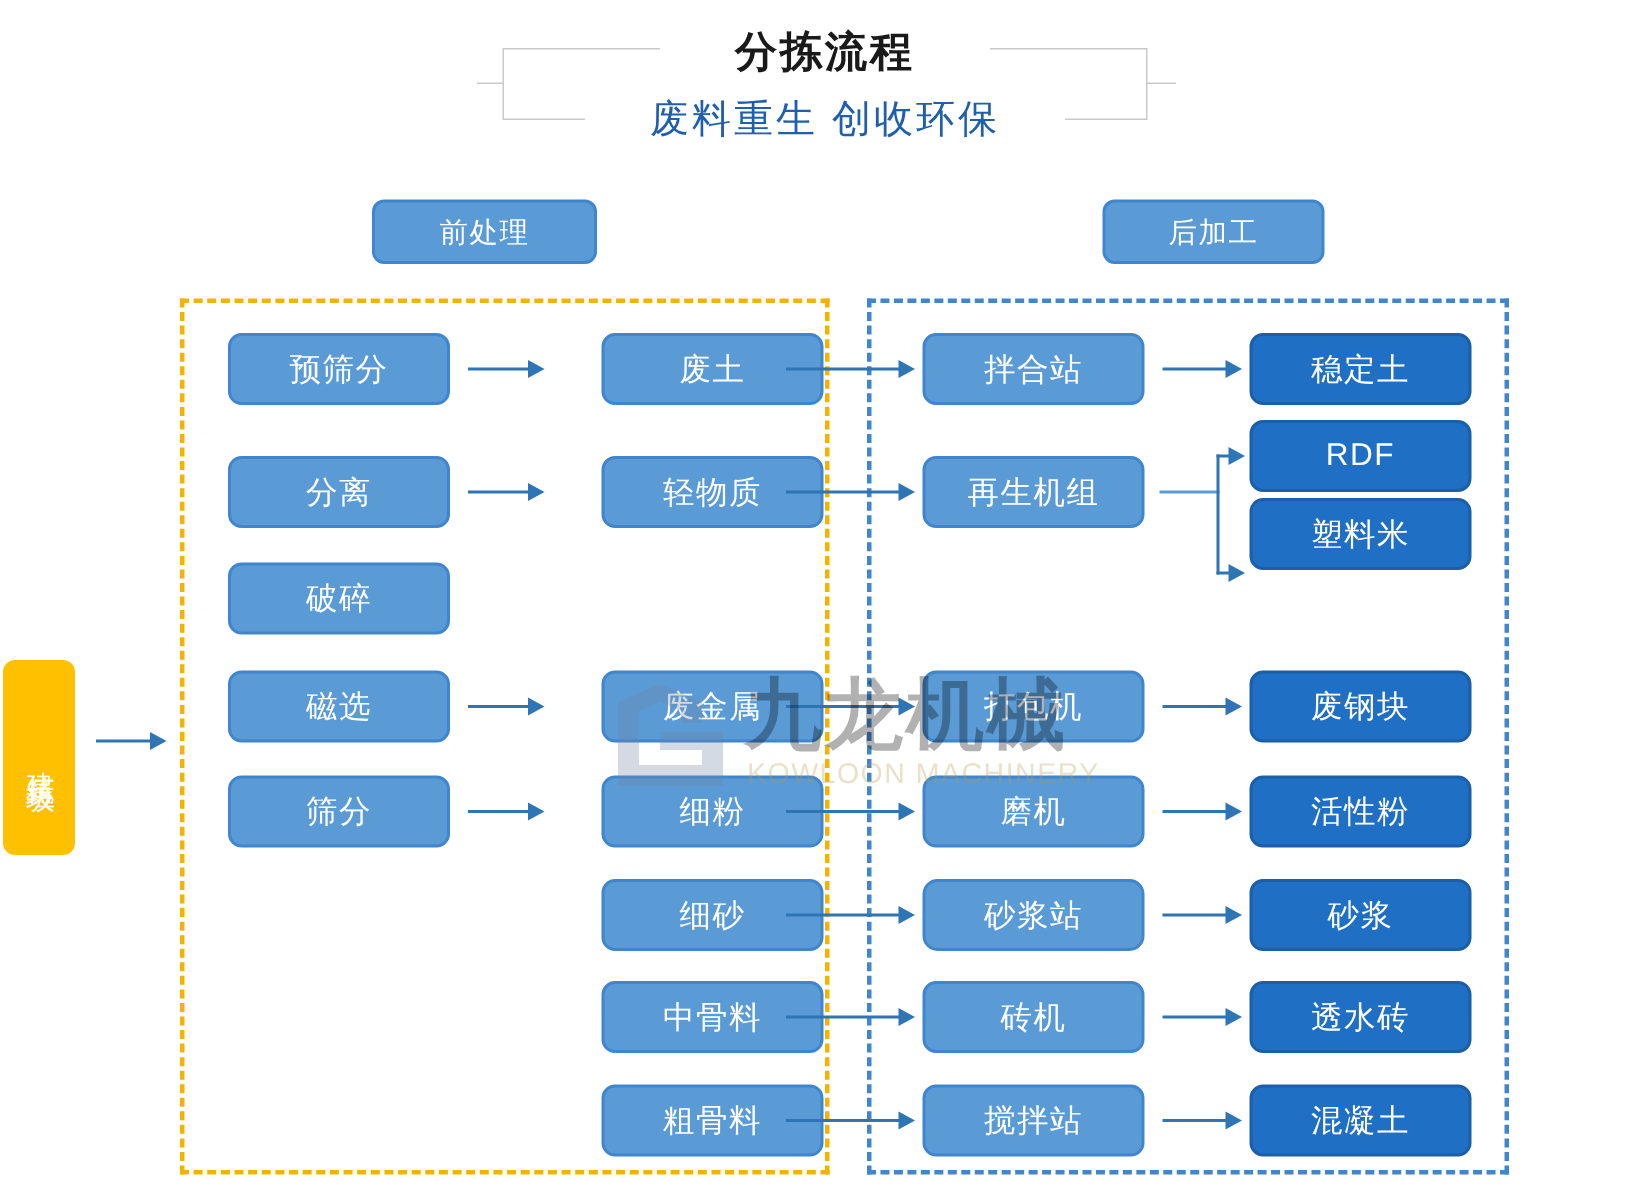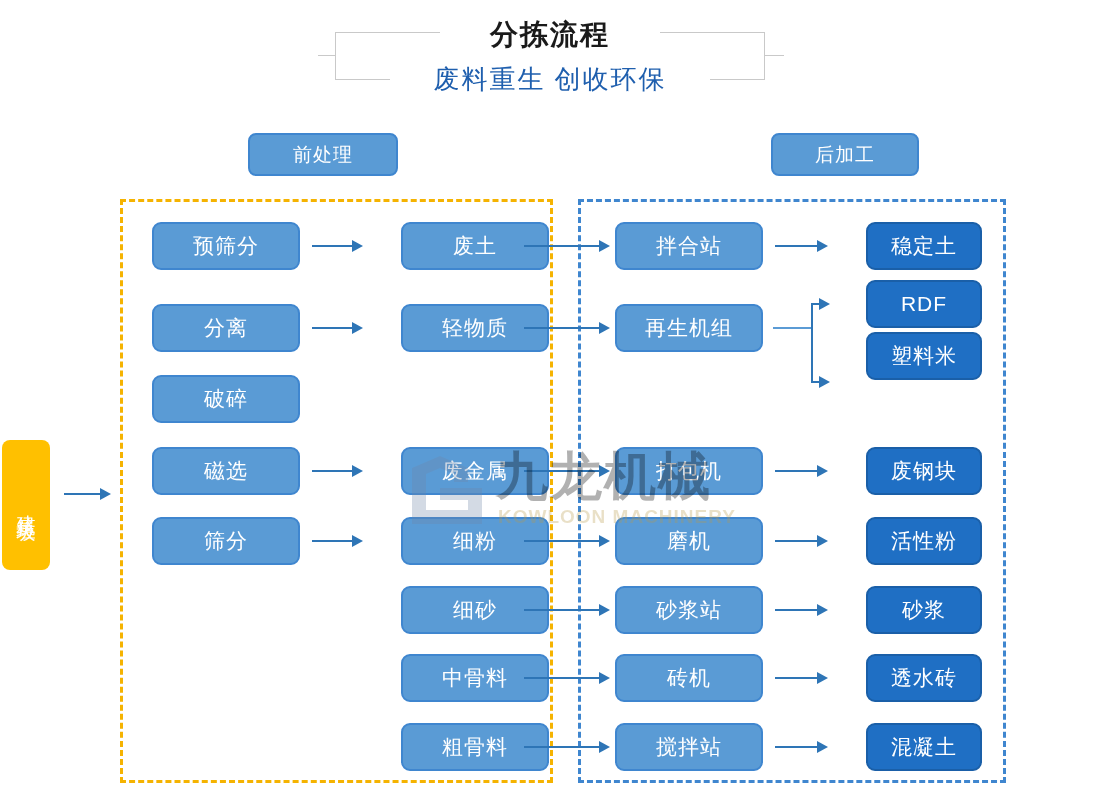--- a/index.html
+++ b/index.html
@@ -44,21 +44,21 @@
 
   
   .stage-label {
     position: absolute; height: 43px;
     background: #5a9bd5; border: 2px solid #3f86cf; border-radius: 8px;
     color: #ffffff; font-size: 19px;
     display: flex; align-items: center; justify-content: center;
     letter-spacing: 1px;
   }
   #stage-pre  { left: 248px; top: 133px; width: 150px; }
-  #stage-post { left: 735px; top: 133px; width: 148px; margin-left: 36px; }
+  #stage-post { left: 735px; top: 133px; width: 148px; }
 
   
   .dashed-box { position: absolute; }
   #pre-zone  { left: 120px; top: 199px; width: 433px; height: 584px;
                border: 3px dashed #f5b301; }
   #post-zone { left: 578px; top: 199px; width: 428px; height: 584px;
                border: 3px dashed #3f86cf; }
 
   
   #input-box {
@@ -79,21 +79,21 @@
   }
   .node.light {
     background: #5a9bd5; border: 2px solid #3f86cf;
   }
   .node.dark {
     background: #1f6fc4; border: 2px solid #1a5fa8;
   }
   .col1 { left: 152px; width: 148px; }
   .col2 { left: 368px; width: 148px; margin-left: 33px; }
   .col3 { left: 615px; width: 148px; }
-  .col4 { left: 866px; width: 116px; }
+  .col4 { left: 833px; width: 148px; }
 
   
   .conn { position: absolute; }
   .hline { position: absolute; height: 2px; background: #2e75b6; }
   .vline { position: absolute; width: 2px; background: #2e75b6; }
   .arrowhead {
     position: absolute; width: 0; height: 0;
     border-top: 6px solid transparent;
     border-bottom: 6px solid transparent;
     border-left: 11px solid #2e75b6;
@@ -104,21 +104,21 @@
     position: absolute; left: 400px; top: 440px; width: 320px; height: 110px;
     z-index: 1; pointer-events: none; opacity: 0.30;
   }
   #wm-cn {
     position: absolute; left: 96px; top: 2px;
     font-size: 52px; font-weight: bold; color: #000000;
     letter-spacing: 2px; white-space: nowrap;
   }
   #wm-en {
     position: absolute; left: 98px; top: 66px;
-    font-size: 19px; font-weight: bold; color: #b99a4a;
+    font-size: 19px; font-weight: normal; color: #b99a4a;
     letter-spacing: 1px; white-space: nowrap;
   }
   #wm-mark {
     position: absolute; left: 6px; top: 12px; width: 86px; height: 78px;
   }
 </style>
 </head>
 <body>
 
 <div id="title-area">
@@ -163,21 +163,21 @@
 <div class="node light col2" style="top:447px;">废金属</div>
 <div class="node light col2" style="top:517px;">细粉</div>
 <div class="node light col2" style="top:586px;">细砂</div>
 <div class="node light col2" style="top:654px;">中骨料</div>
 <div class="node light col2" style="top:723px;">粗骨料</div>
 
 <div class="node light col3" style="top:222px;text-align:center;">拌合站</div>
 <div class="node light col3" style="top:304px;">再生机组</div>
 <div class="node light col3" style="top:447px;">打包机</div>
 <div class="node light col3" style="top:517px;">磨机</div>
-<div class="node light col3" style="top:586px;">砂浆站</div>
+<div class="node light col3" style="top:586px;border-radius:10px;">砂浆站</div>
 <div class="node light col3" style="top:654px;">砖机</div>
 <div class="node light col3" style="top:723px;">搅拌站</div>
 
 <div class="node dark col4" style="top:222px;">稳定土</div>
 <div class="node dark col4" style="top:280px;">RDF</div>
 <div class="node dark col4" style="top:332px;">塑料米</div>
 <div class="node dark col4" style="top:447px;">废钢块</div>
 <div class="node dark col4" style="top:517px;">活性粉</div>
 <div class="node dark col4" style="top:586px;">砂浆</div>
 <div class="node dark col4" style="top:654px;">透水砖</div>

